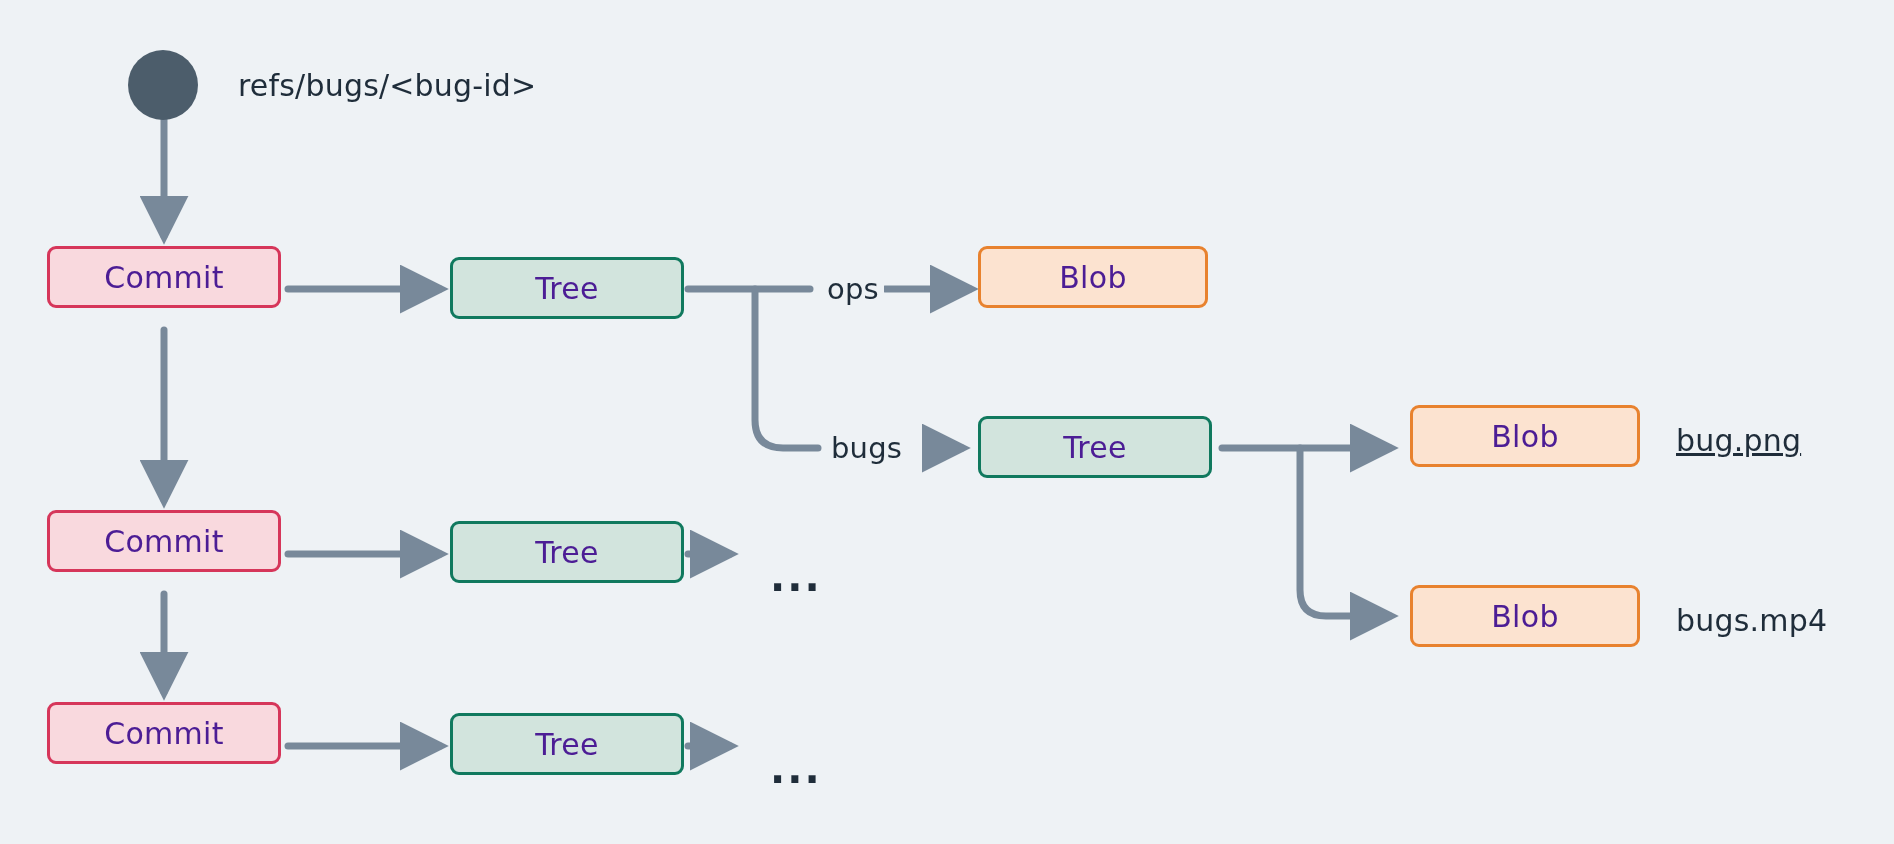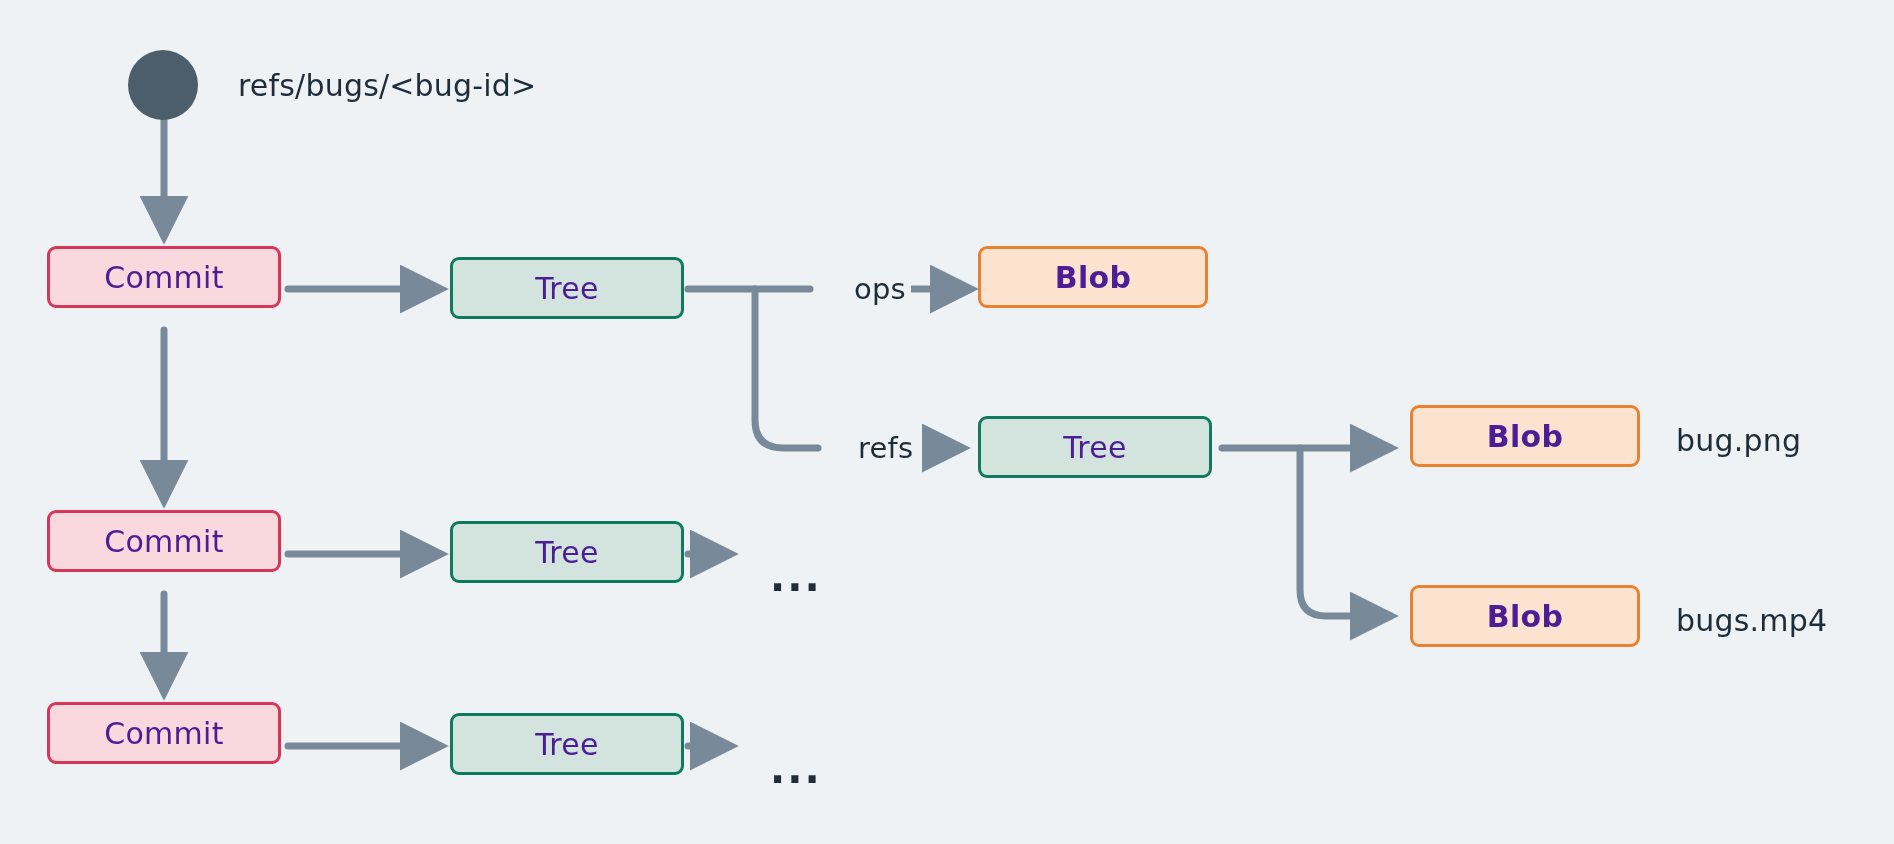--- a/index.html
+++ b/index.html
@@ -43,21 +43,20 @@
     border-color: #d6365a;
   }
   .node-tree {
     background: #d2e4dd;
     border-color: #10795e;
     margin-top: 11px;
   }
   .node-blob {
     background: #fce3d0;
     border-color: #e8822e;
-    font-weight: bold;
   }
   .root-dot {
     position: absolute;
     border-radius: 50%;
     background: #4c5d6b;
     z-index: 3;
   }
   .plain-label {
     position: absolute;
     font-size: 30px;
@@ -68,21 +67,20 @@
   }
   .edge-label {
     position: absolute;
     font-size: 29px;
     color: #1f2d3a;
     white-space: nowrap;
     background: #eef2f5;
     padding: 0 5px;
     z-index: 4;
     letter-spacing: 0.2px;
-    margin-left: 27px;
   }
   .ellipsis {
     position: absolute;
     font-size: 40px;
     font-weight: 700;
     color: #1f2d3a;
     line-height: 1;
     letter-spacing: 2px;
     z-index: 4;
   }
@@ -149,29 +147,29 @@
   </div>
   <div class="node node-tree" style="left:450px; top:702px; width:234px; height:62px;">
     <span>Tree</span>
   </div>
 
   <div class="edge-label" style="left:822px; top:272px;">ops</div>
   <div class="node node-blob" style="left:978px; top:246px; width:230px; height:62px;">
     <span>Blob</span>
   </div>
 
-  <div class="edge-label" style="left:826px; top:431px;">refs</div>
+  <div class="edge-label" style="left:826px; top:431px;">bugs</div>
   <div class="node node-tree" style="left:978px; top:405px; width:234px; height:62px;">
     <span>Tree</span>
   </div>
 
   <div class="node node-blob" style="left:1410px; top:405px; width:230px; height:62px;">
     <span>Blob</span>
   </div>
-  <div class="plain-label" style="left:1676px; top:423px;">bug.png</div>
+  <div class="plain-label" style="left:1676px; top:423px;text-decoration:underline;">bug.png</div>
 
   <div class="node node-blob" style="left:1410px; top:585px; width:230px; height:62px;">
     <span>Blob</span>
   </div>
   <div class="plain-label" style="left:1676px; top:603px;">bugs.mp4</div>
 
   <div class="ellipsis" style="left:770px; top:557px;">...</div>
   <div class="ellipsis" style="left:770px; top:749px;">...</div>
 
 </div>

